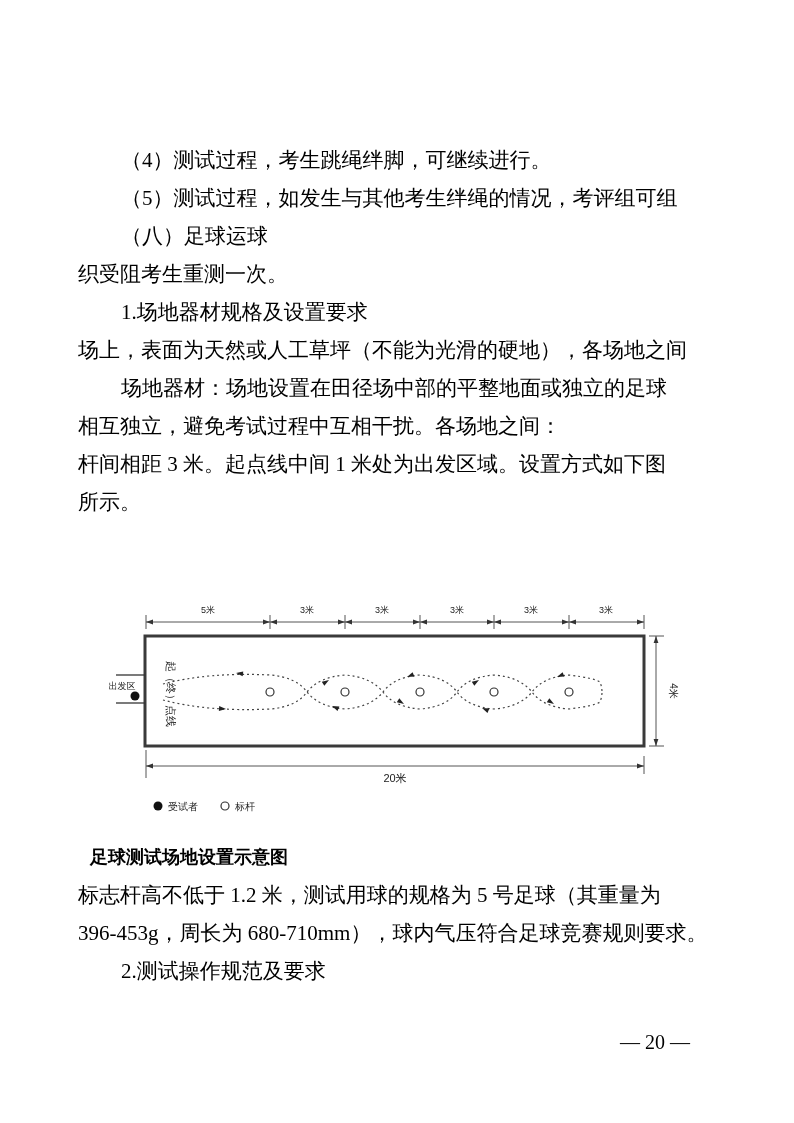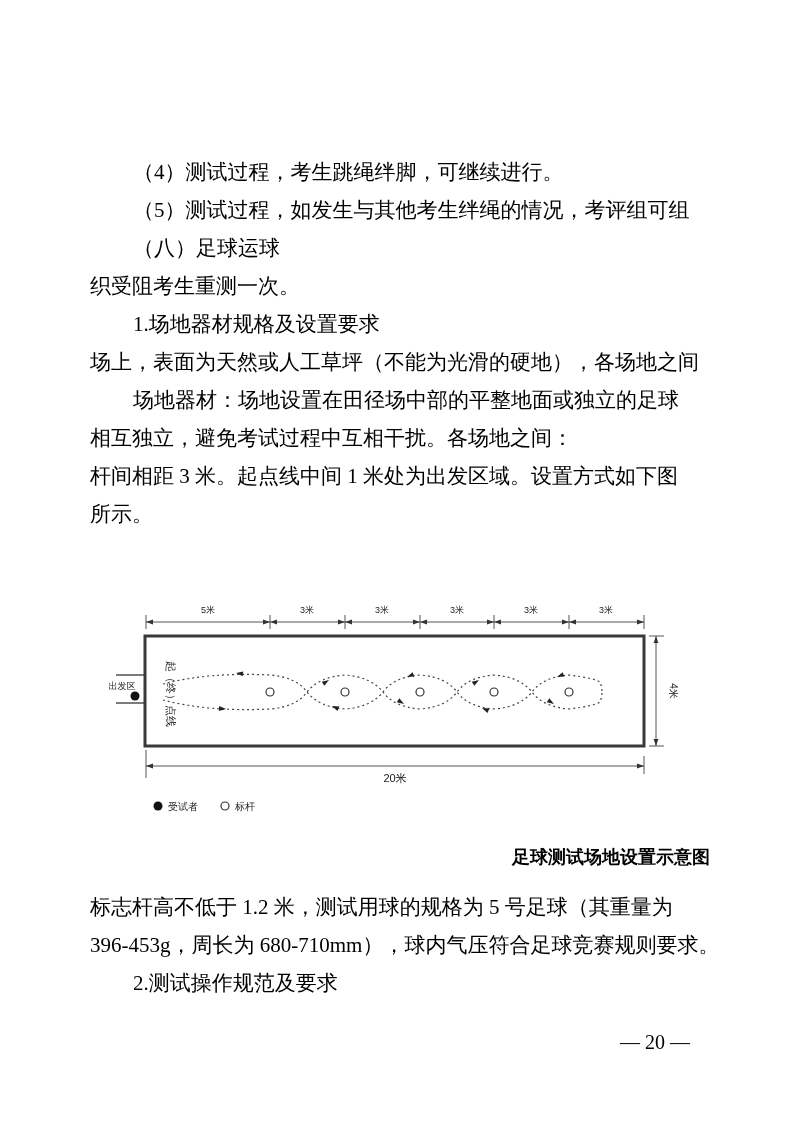--- a/index.html
+++ b/index.html
@@ -4,31 +4,31 @@
 <style>
   html, body { margin: 0; padding: 0; }
   body {
     width: 794px; height: 1123px;
     background: #ffffff;
     position: relative;
     font-family: "Liberation Serif", serif;
     color: #000;
     overflow: hidden;
   }
-  .textblock { position: absolute; left: 90px; width: 650px; margin-top: 12px; }
+  .textblock { position: absolute; left: 78px; width: 650px; }
   .line {
     height: 38px; line-height: 38px;
     font-size: 21px;
     white-space: nowrap;
   }
   .indent { text-indent: 43px; }
   .diagram-wrap { position: absolute; left: 108px; top: 598px; width: 580px; height: 237px; }
   .caption {
     position: absolute; top: 845px; left: 90px; width: 620px;
-    text-align: right; font-size: 18px; font-weight: bold;
+    text-align: left; font-size: 18px; font-weight: bold;
   }
   .pagenum {
     position: absolute; top: 1028px; right: 104px;
     font-size: 20px; line-height: 28px;
   }
   
   .dimline { stroke: #555; stroke-width: 1; }
   .fieldrect { fill: #fff; stroke: #3a3a3a; stroke-width: 3; }
   .thinline { stroke: #333; stroke-width: 1.3; }
   .dimtext { font-size: 9px; fill: #222; font-family: "Liberation Sans", sans-serif; }

